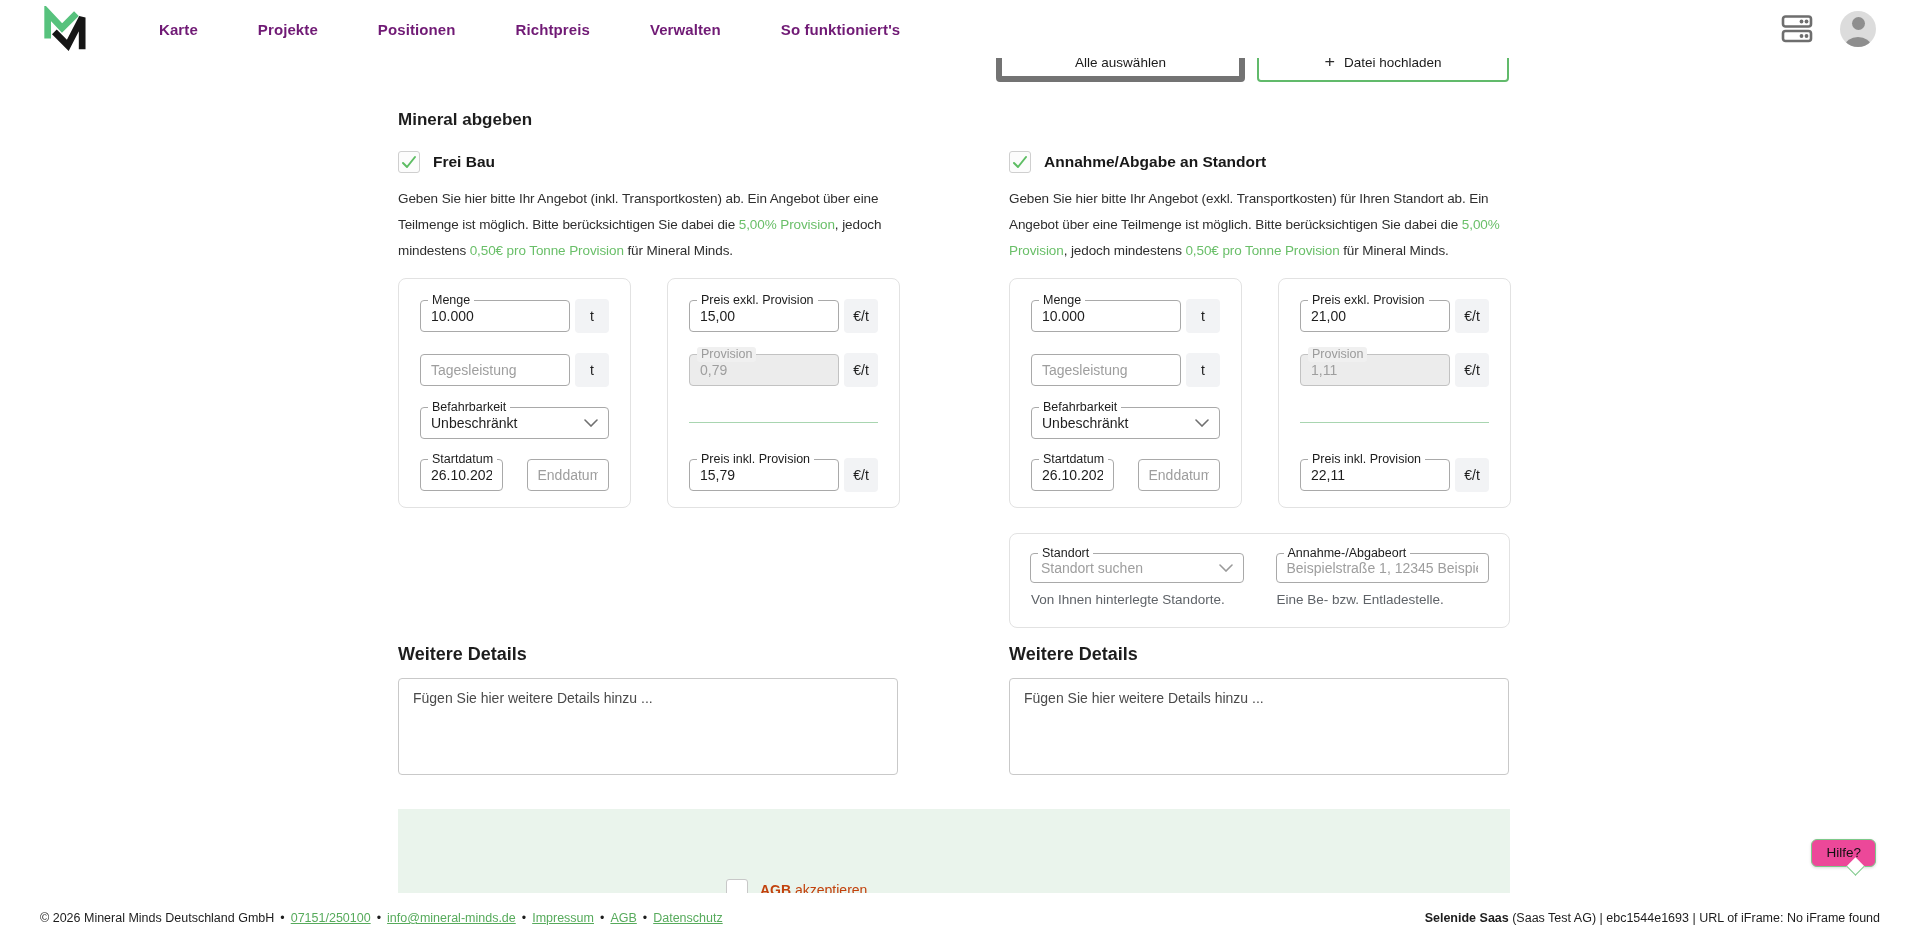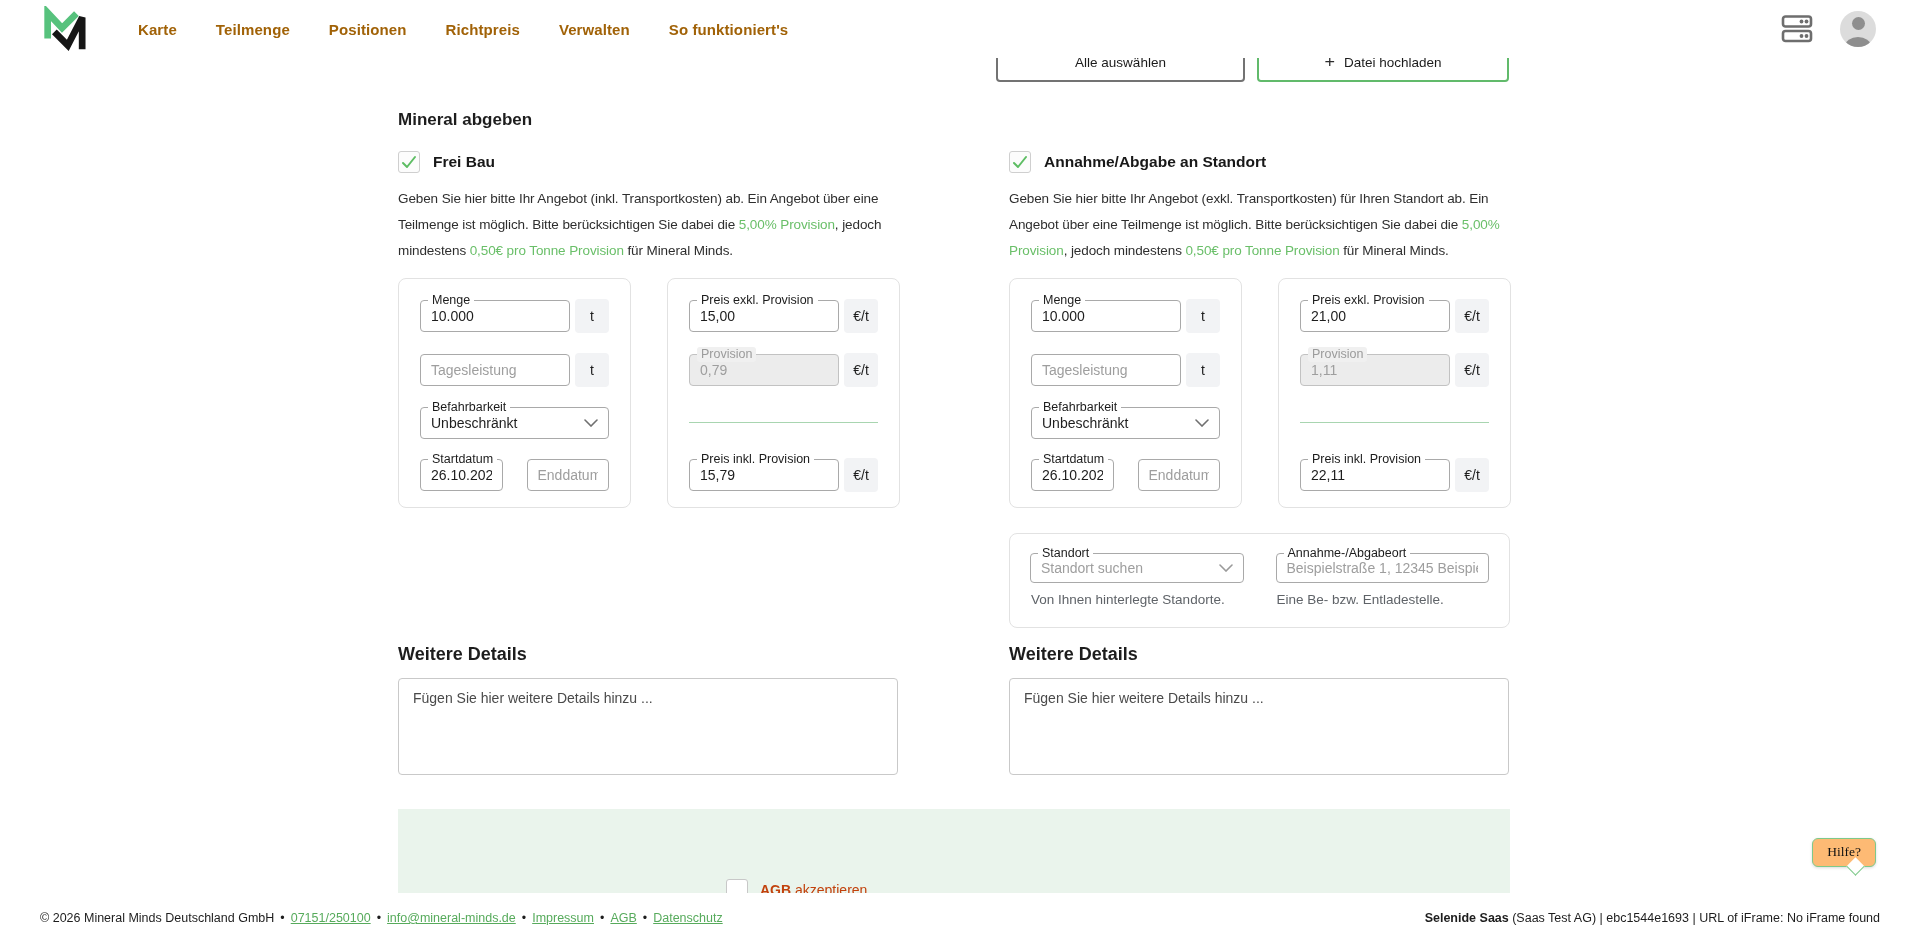--- a/index.html
+++ b/index.html
@@ -8,29 +8,29 @@
     width:1920px; height:943px; overflow:hidden; position:relative;
     font-family:"Liberation Sans", sans-serif; background:#fff; color:#1d1d1d;
   }
   
   .navbar {
     position:fixed; top:0; left:0; width:1920px; height:58px; background:#fff;
     display:flex; align-items:center; padding:0 44px 0 40px; z-index:10;
   }
   .logo { width:48px; height:48px; margin-right:50px; display:flex; align-items:center; cursor:pointer; }
   .nav-links { display:flex; gap:39px; align-items:center; }
-  .nav-link { font-size:15px; font-weight:700; color:#a16207; text-decoration:none; letter-spacing:0.1px; cursor:pointer; }
+  .nav-link { font-size:15px; font-weight:700; color:#701a75; text-decoration:none; letter-spacing:0.1px; cursor:pointer;margin-left:21px; }
   .nav-right { margin-left:auto; display:flex; align-items:center; gap:26px; }
   .avatar { width:36px; height:36px; border-radius:50%; background:#dcdcdc; position:relative; overflow:hidden; cursor:pointer; }
   .avatar::before { content:""; position:absolute; top:6px; left:11.5px; width:13px; height:13px; border-radius:50%; background:#8e8e8e; }
   .avatar::after { content:""; position:absolute; bottom:-8px; left:5px; width:26px; height:18px; border-radius:50%; background:#8e8e8e; }
   
   .btn { position:absolute; top:42px; height:40px; background:#fff; border-radius:4px;
          display:flex; align-items:center; justify-content:center; font-size:13.5px; color:#1b1b1b; cursor:pointer; z-index:5; }
-  .btn-select-all { left:996px; width:249px; border:2px solid #737373; }
+  .btn-select-all { left:996px; width:249px; border:6px solid #737373; }
   .btn-upload { left:1257px; width:252px; border:2px solid #61ba6b; }
   .btn-upload .plus { font-size:18px; font-weight:400; margin-right:9px; color:#2c2c2c; line-height:1; }
   
   .page-title { position:absolute; top:110px; left:398px; font-size:17px; font-weight:700; }
   .col { position:absolute; top:150px; width:503px; }
   .col-left { left:398px; }
   .col-right { left:1009px; }
   .chk-row { display:flex; align-items:center; height:24px; margin-bottom:10px; }
   .checkbox { width:22px; height:22px; border:1px solid #cfcfcf; border-radius:3px; background:#fcfcfc;
               display:flex; align-items:center; justify-content:center; flex:none; cursor:pointer; }
@@ -71,23 +71,23 @@
                   padding:11px 14px; font-family:"Liberation Sans", sans-serif; font-size:14px; color:#333; resize:none; outline:none; }
   .details-area::placeholder { color:#4a4a4a; opacity:1; }
   .details-area-left { left:398px; } .details-area-right { left:1009px; }
   
   .agb-band { position:absolute; top:809px; left:398px; width:1112px; height:134px; background:#eaf4ec; z-index:1; }
   .agb-row { position:absolute; top:70px; left:328px; display:flex; align-items:center; }
   .agb-check { width:22px; height:22px; border:1px solid #c8c8c8; border-radius:3px; background:#fff; flex:none; cursor:pointer; }
   .agb-text { margin-left:12px; font-size:14px; color:#c2410c; }
   .agb-text b { font-weight:700; }
   
-  .help-bubble { position:fixed; right:44px; bottom:76px; background:#fdba74; border:1px solid #7ec98a; border-radius:6px;
+  .help-bubble { position:fixed; right:44px; bottom:76px; background:#ec4899; border:1px solid #7ec98a; border-radius:6px;
                  padding:5px 14px 6px; font-size:13.5px; color:#111; z-index:30; cursor:pointer;
-                 box-shadow:0 1px 3px rgba(0,0,0,0.15);font-family:Liberation Serif, serif; }
+                 box-shadow:0 1px 3px rgba(0,0,0,0.15); }
   .help-bubble::after { content:""; position:absolute; bottom:-7px; right:13px; width:12px; height:12px; background:#fff;
                  border-right:1px solid #7ec98a; border-bottom:1px solid #7ec98a; transform:rotate(45deg); }
   
   .footer { position:fixed; bottom:0; left:0; width:1920px; height:50px; background:#fff; z-index:20;
             display:flex; align-items:center; justify-content:space-between; padding:0 40px; font-size:12.5px; color:#1d1d1d; }
   .footer-left { display:flex; align-items:center; white-space:nowrap; }
   .footer-sep { margin:0 6px; color:#1d1d1d; }
   .footer-link { color:#57ab5c; text-decoration:underline; cursor:pointer; }
   .footer-right { white-space:nowrap; }
   .footer-right b { font-weight:700; }
@@ -105,21 +105,21 @@
 
 <div class="navbar">
   <div class="logo">
     <svg width="46" height="46" viewBox="0 0 48 48">
       <polyline points="8,34 8,7 23,23 38,8" fill="none" stroke="#57c27d" stroke-width="7" stroke-linejoin="miter"></polyline>
       <polyline points="15,27 29,41 44,12 44,45" fill="none" stroke="#161616" stroke-width="7" stroke-linejoin="miter"></polyline>
     </svg>
   </div>
   <div class="nav-links">
     <a class="nav-link">Karte</a>
-    <a class="nav-link">Teilmenge</a>
+    <a class="nav-link">Projekte</a>
     <a class="nav-link">Positionen</a>
     <a class="nav-link">Richtpreis</a>
     <a class="nav-link">Verwalten</a>
     <a class="nav-link">So funktioniert's</a>
   </div>
   <div class="nav-right">
     <svg width="34" height="32" viewBox="0 0 34 32">
       <rect x="3" y="3.5" width="28" height="10" rx="2.5" fill="#fff" stroke="#6e6e6e" stroke-width="2.6"></rect>
       <circle cx="21.5" cy="8.5" r="1.9" fill="#6e6e6e"></circle>
         <circle cx="26.5" cy="8.5" r="1.9" fill="#6e6e6e"></circle>

